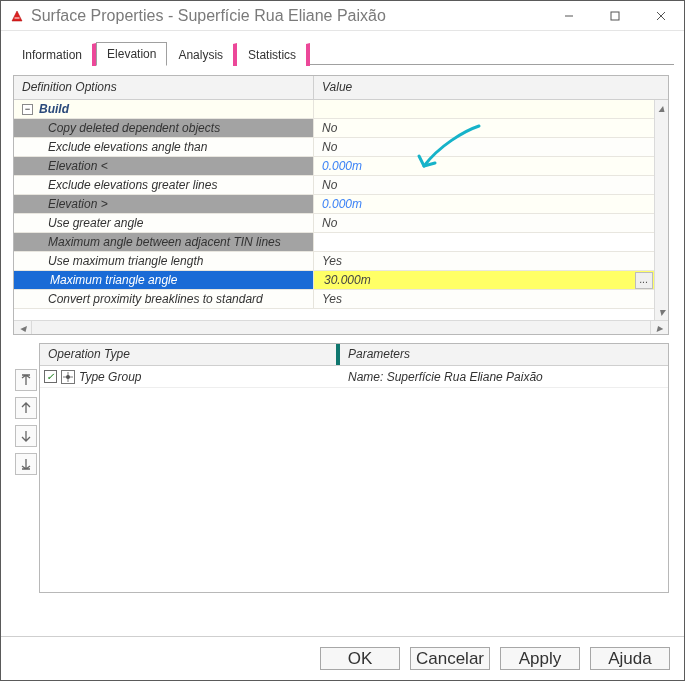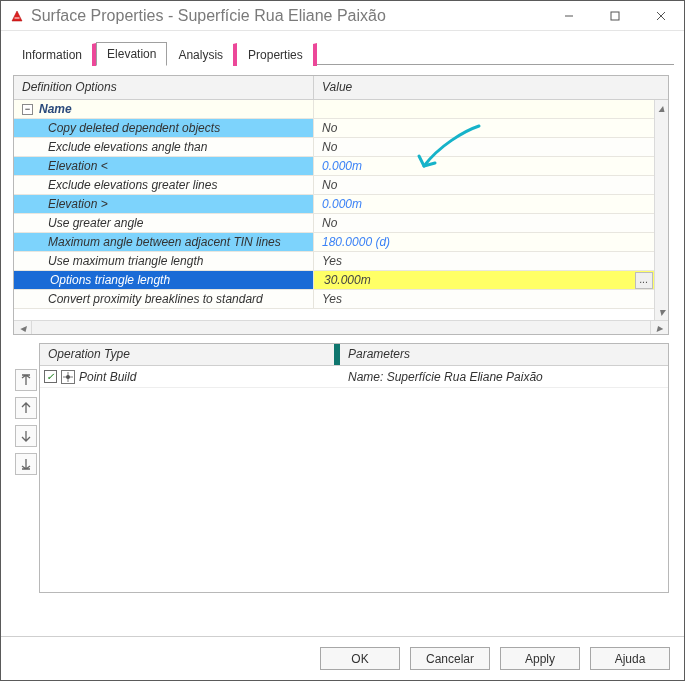--- a/index.html
+++ b/index.html
@@ -22,48 +22,48 @@
   .gh-left { width:300px; padding:4px 8px; border-right:1px solid #cfcfcf;}
   .gh-right { flex:1; padding:4px 8px;}
   .grid-scroll { height:14px; background:#f3f3f3; border-top:1px solid #dadada; display:flex; align-items:center;}
   .grid-scroll .gs-left { width:18px; height:100%; display:flex; align-items:center; justify-content:center; border-right:1px solid #dadada; color:#777;}
   .grid-scroll .gs-right { width:18px; height:100%; display:flex; align-items:center; justify-content:center; border-left:1px solid #dadada; color:#777; margin-left:auto;}
   .vbar { width:14px; background:#f3f3f3; border-left:1px solid #dadada; display:flex; flex-direction:column; align-items:center;}
   .vbar .vb-btn { width:100%; height:16px; display:flex; align-items:center; justify-content:center; color:#777;}
   .grid-body-wrap { flex:1; display:flex; overflow:hidden;}
   .grid-body { flex:1; overflow:hidden;}
   .row { display:flex; height:19px; border-bottom:1px solid #e8e6df;}
-  .row .c1 { width:300px; border-right:1px solid #e6e4dc; display:flex; align-items:center; padding-left:8px; background:#7dd3fc;}
+  .row .c1 { width:300px; border-right:1px solid #e6e4dc; display:flex; align-items:center; padding-left:8px; background:#a3a3a3;}
   .row .c2 { flex:1; display:flex; align-items:center; padding-left:8px; background:#fffff7; color:#444;}
   .row.alt .c1, .row.alt .c2 { background:#fefefb;}
   .row.group .c1 { font-weight:bold; color:#2b4a7b; }
   .row.group .c1, .row.group .c2 { background:#fffff3;}
   .tree-toggle { width:11px; height:11px; border:1px solid #8a8a8a; margin-right:6px; display:flex; align-items:center; justify-content:center; font-size:9px; line-height:9px; color:#555; background:#fff;}
   .indent { padding-left:34px !important;}
   .dim { color:#3b82f6;}
   .sel .c1 { background:#1a6bd6 !important; }
   .sel .c1 .lbl { background:#1a6bd6; color:#fff; padding:0 2px;}
   .sel .c2 { background:#ffff66 !important;gap:12px; }
   .sel .c2 .val { background:#ffff66; padding:0 2px;}
   .ell-btn { width:18px; height:17px; background:#efefef; border:1px solid #bcbcbc; font-size:10px; line-height:10px; display:flex; align-items:center; justify-content:center; margin-left:auto; margin-right:1px;}
   .ops-panel { border:1px solid #b8b8b8; flex:1; display:flex; flex-direction:column; min-height:250px;}
   .ops-head { display:flex; background:#f3f3f3; border-bottom:1px solid #cfcfcf; height:22px;}
-  .oh-left { width:300px; padding:3px 8px; border-right:6px solid #0f766e;}
+  .oh-left { width:300px; padding:3px 8px; border-right:4px solid #0f766e;}
   .oh-right { flex:1; padding:3px 8px;}
   .ops-row { display:flex; height:22px; border-bottom:1px solid #eee; align-items:center;}
   .ops-row .oc1 { width:300px; display:flex; align-items:center; gap:4px; padding-left:4px;}
   .ops-row .oc2 { flex:1; padding-left:8px;}
   .chk { width:13px; height:13px; border:1px solid #6b6b6b; display:flex; align-items:center; justify-content:center; background:#fff;}
   .chk.on::after { content:"✓"; font-size:10px; color:#1a7f1a; line-height:10px;}
   .pg-icon { width:14px; height:14px; border:1px solid #777; display:flex; align-items:center; justify-content:center; font-size:9px;}
   .ops-wrap { position:relative; display:flex; }
   .side-col { width:26px; display:flex; flex-direction:column; gap:6px; align-items:center; padding-top:26px;}
   .side-btn { width:22px; height:22px; border:1px solid #bfbfbf; background:#fafafa; display:flex; align-items:center; justify-content:center; color:#666;}
   .footer { height:44px; border-top:1px solid #cfcfcf; display:flex; align-items:center; justify-content:flex-end; gap:10px; padding:0 14px; background:#fff;}
-  .btn { width:80px; height:23px; border:1px solid #a7a7a7; background:#f7f7f7; font-size:12px; display:flex; align-items:center; justify-content:center;}
+  .btn { width:80px; height:23px; border:1px solid #a7a7a7; background:#f7f7f7; font-size:17px; display:flex; align-items:center; justify-content:center;}
   .arrow-anno { position:absolute; top:45px; left:395px; pointer-events:none;}
   .grid-panel { position:relative; }
 </style>
 </head>
 <body>
 
 <div class="window">
 
   <div class="titlebar">
     <span class="app-icon">
@@ -90,21 +90,21 @@
             <line x1="9" y1="1" x2="1" y2="9"></line>
           </svg>
         </div>
     </div>
   </div>
 
   <div class="tabs">
     <div class="tab sep">Information</div>
     <div class="tab active">Elevation</div>
     <div class="tab sep">Analysis</div>
-    <div class="tab sep">Properties</div>
+    <div class="tab sep">Statistics</div>
     <div class="tab-strip-line"></div>
   </div>
 
   <div class="body-area">
 
     <div class="grid-panel">
 
       <svg class="arrow-anno" width="90" height="60">
         <path d="M70 5 C 55 10, 30 25, 15 45" stroke="#16b3c9" stroke-width="3" fill="none" stroke-linecap="round"></path>
         <path d="M15 45 L10 35 M15 45 L26 42" stroke="#16b3c9" stroke-width="3" fill="none" stroke-linecap="round"></path>
@@ -114,21 +114,21 @@
         <div class="gh-left">Definition Options</div>
         <div class="gh-right">Value</div>
       </div>
 
       <div class="grid-body-wrap">
         <div class="grid-body">
 
           <div class="row group">
             <div class="c1">
                 <span class="tree-toggle">−</span>
-                <span class="lbl">Name</span>
+                <span class="lbl">Build</span>
               </div>
             <div class="c2"></div>
           </div>
 
           <div class="row">
             <div class="c1 indent">
                 <span class="lbl">Copy deleted dependent objects</span>
               </div>
             <div class="c2">
                 <span class="val">No</span>
@@ -171,35 +171,32 @@
                 <span class="lbl">Use greater angle</span>
               </div>
             <div class="c2">
                 <span class="val">No</span>
               </div>
           </div>
           <div class="row">
             <div class="c1 indent">
                 <span class="lbl">Maximum angle between adjacent TIN lines</span>
               </div>
-            <div class="c2">
-                <span class="val dim">180.0000 (d)</span>
-              </div>
           </div>
           <div class="row alt">
             <div class="c1 indent">
                 <span class="lbl">Use maximum triangle length</span>
               </div>
             <div class="c2">
                 <span class="val">Yes</span>
               </div>
           </div>
           <div class="row sel">
             <div class="c1 indent">
-                <span class="lbl">Options triangle length</span>
+                <span class="lbl">Maximum triangle angle</span>
               </div>
             <div class="c2">
                 <span class="val">30.000m</span>
               <span class="ell-btn">...</span>
             </div>
           </div>
           <div class="row alt">
             <div class="c1 indent">
                 <span class="lbl">Convert proximity breaklines to standard</span>
               </div>
@@ -254,21 +251,21 @@
         <div class="ops-row">
           <div class="oc1">
             <span class="chk on"></span>
             <span class="pg-icon">
               <svg width="10" height="10">
                   <circle cx="5" cy="5" r="2" fill="#555"></circle>
                   <line x1="5" y1="0" x2="5" y2="10" stroke="#555" stroke-width="0.8"></line>
                   <line x1="0" y1="5" x2="10" y2="5" stroke="#555" stroke-width="0.8"></line>
                 </svg>
             </span>
-            <span>Point Build</span>
+            <span>Type Group</span>
           </div>
           <div class="oc2">Name: Superfície Rua Eliane Paixão</div>
         </div>
       </div>
     </div>
 
   </div>
 
   <div class="footer">
     <div class="btn">OK</div>

